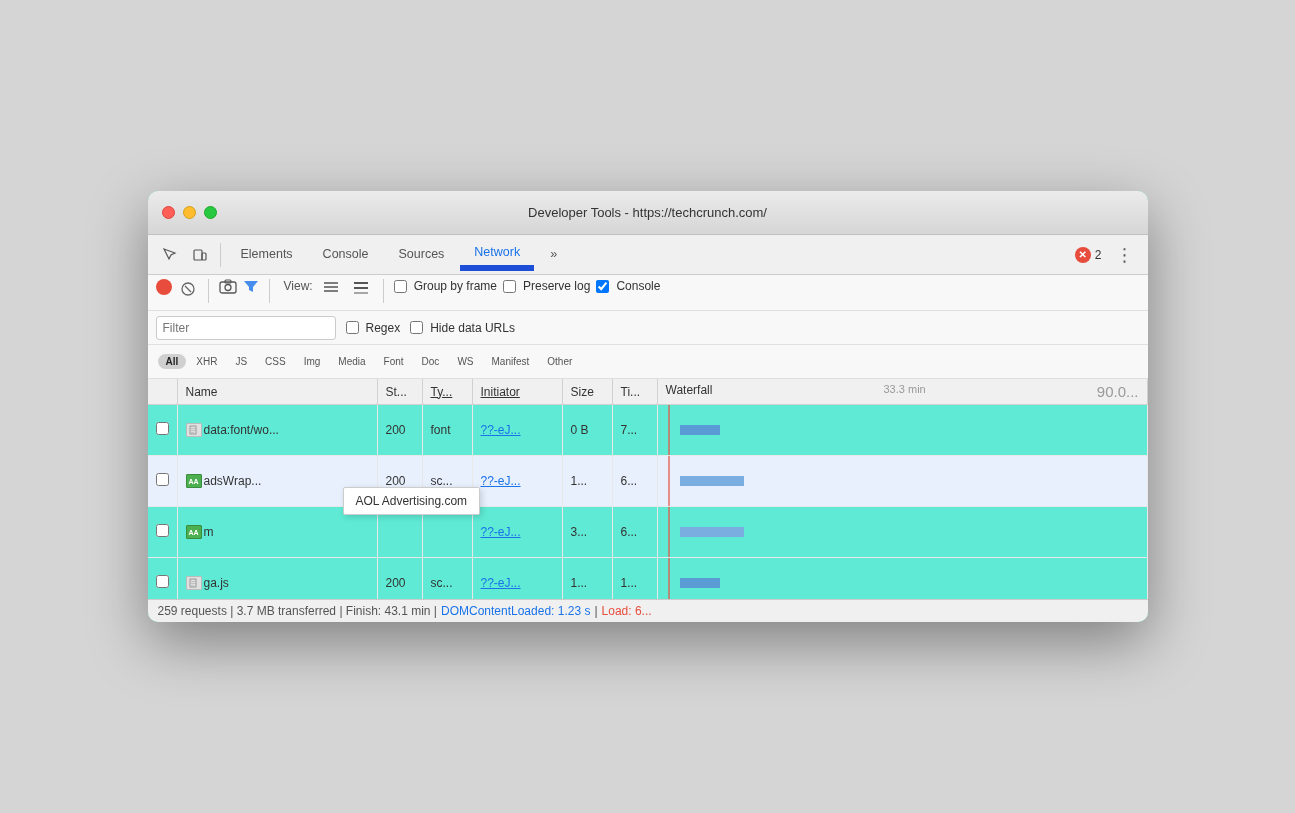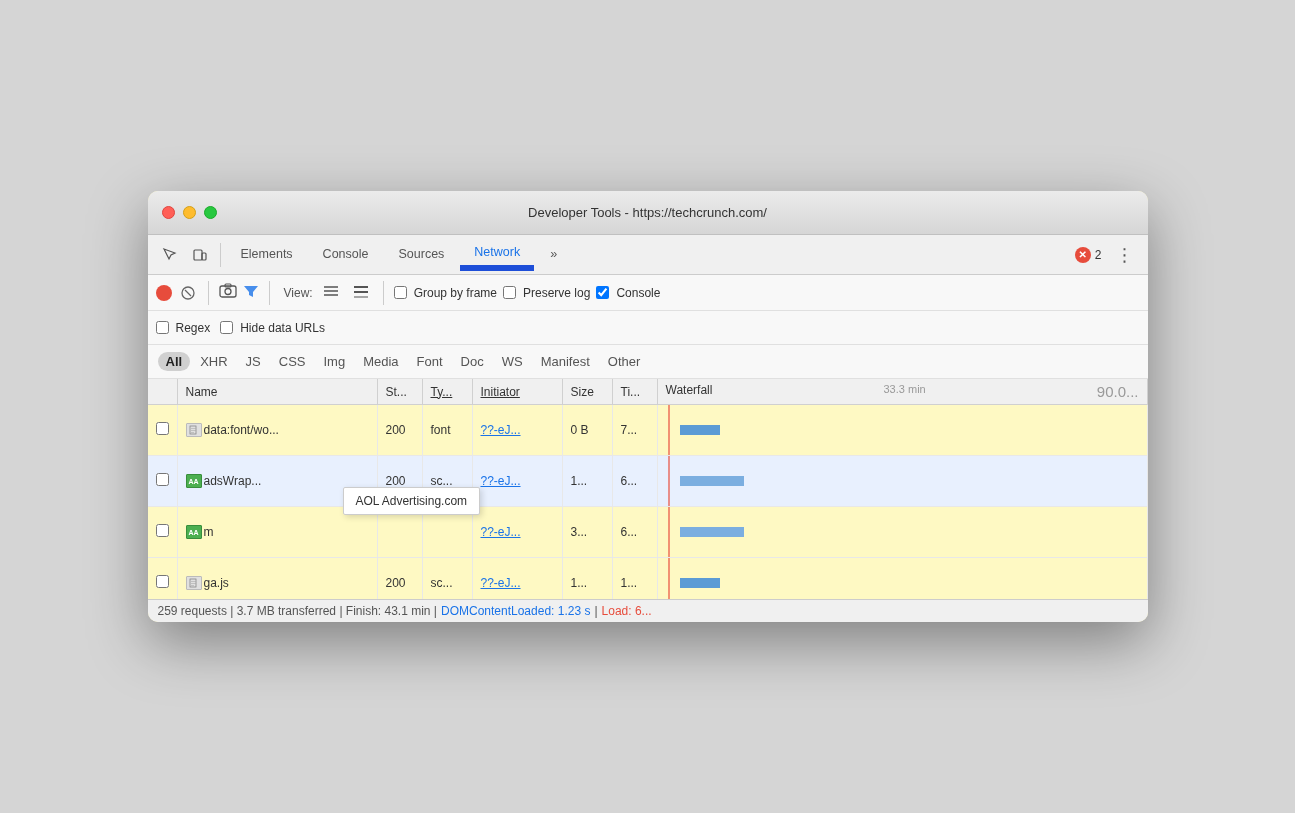--- a/index.html
+++ b/index.html
@@ -7,21 +7,21 @@
       background: #d5d5d5;
       display: flex;
       align-items: center;
       justify-content: center;
       min-height: 813px;
       font-family: -apple-system, BlinkMacSystemFont, 'Helvetica Neue', sans-serif;
     }
 
     .window {
       width: 1000px;
-      background: #fef9c3;
+      background: #5eead4;
       border-radius: 10px;
       box-shadow: 0 20px 60px rgba(0,0,0,0.4);
       overflow: hidden;
     }
 
     
     .title-bar {
       background: linear-gradient(to bottom, #ebebeb, #d6d6d6);
       height: 44px;
       display: flex;
@@ -112,21 +112,21 @@
       color: #555;
       cursor: pointer;
       padding: 4px 6px;
     }
 
     
     .network-toolbar {
       background: #f8f8f8;
       border-bottom: 1px solid #e0e0e0;
       display: flex;
-      align-items: center;
+      align-items: flex-start;
       padding: 4px 8px;
       height: 36px;
       gap: 6px;
     }
     .record-btn {
       width: 16px;
       height: 16px;
       background: #e74c3c;
       border-radius: 50%;
       cursor: pointer;
@@ -200,21 +200,21 @@
       background: #f8f8f8;
       border-bottom: 1px solid #e0e0e0;
       display: flex;
       align-items: center;
       padding: 4px 10px;
       height: 34px;
       gap: 2px;
     }
     .filter-type-btn {
       padding: 2px 8px;
-      font-size: 13px;
+      font-size: 10px;
       color: #555;
       cursor: pointer;
       border-radius: 3px;
       border: none;
       background: transparent;
       text-align: right;
     }
     .filter-type-btn.active {
       background: #d0d0d0;
       border-radius: 10px;
@@ -449,20 +449,21 @@
       <input type="checkbox" style="">
       <span>Preserve log</span>
     </label>
     <label class="checkbox-label">
       <input type="checkbox" checked="" style="">
       <span>Console</span>
     </label>
   </div>
 
   <div class="filter-bar">
+    <input type="text" class="filter-input" placeholder="Filter" style="">
     <label class="checkbox-label">
       <input type="checkbox" style="">
       <span>Regex</span>
     </label>
     <label class="checkbox-label">
       <input type="checkbox" style="">
       <span>Hide data URLs</span>
     </label>
   </div>
 

